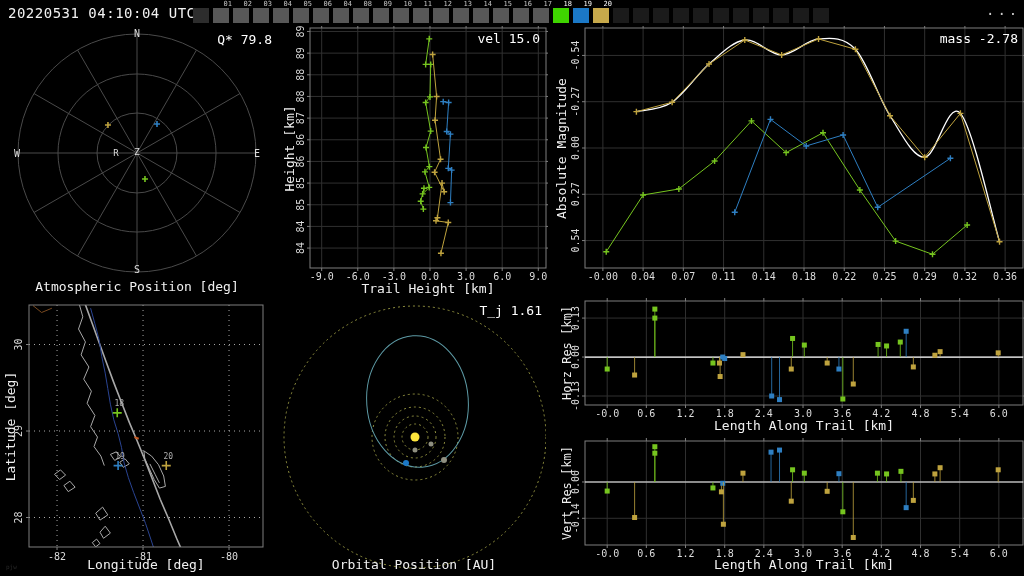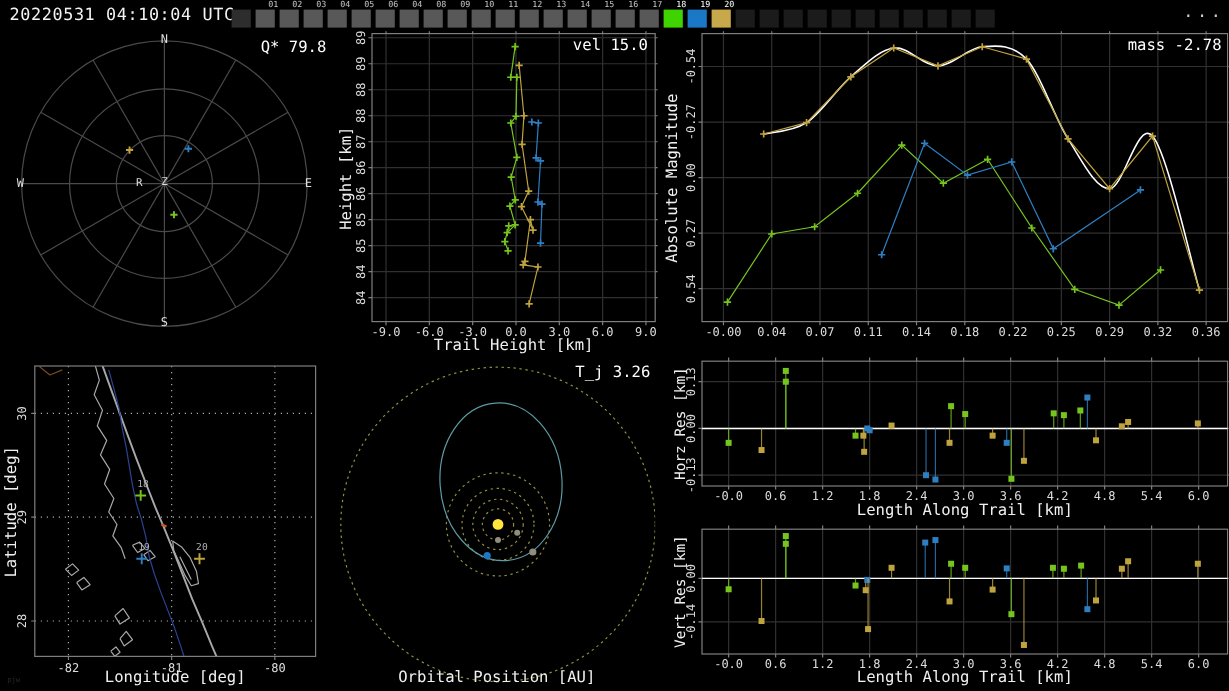--- a/index.html
+++ b/index.html
@@ -697,32 +697,33 @@
       </g>
     </svg>
 
   <div class="badge" style="left:150px;top:32px;width:122px;">Q* 79.8</div>
   <div class="compass" style="left:131px;top:28px;">N</div>
   <div class="compass" style="left:251px;top:148px;">E</div>
   <div class="compass" style="left:131px;top:264px;">S</div>
   <div class="compass" style="left:11px;top:148px;">W</div>
   <div class="compass small" style="left:131px;top:147px;">Z</div>
   <div class="compass small" style="left:110px;top:148px;">R</div>
+  <div class="lbl" style="left:17px;top:279px;width:240px;">Atmospheric Position [deg]</div>
 
   <div class="badge" style="left:400px;top:31px;width:140px;">vel 15.0</div>
   <div class="lbl" style="left:310px;top:281px;width:236px;">Trail Height [km]</div>
   <div class="lbl rot" style="left:219px;top:141px;width:140px;">Height [km]</div>
 
   <div class="badge" style="left:870px;top:31px;width:148px;">mass -2.78</div>
   <div class="lbl rot" style="left:481px;top:141px;width:160px;">Absolute Magnitude</div>
 
   <div class="lbl" style="left:29px;top:557px;width:234px;">Longitude [deg]</div>
   <div class="lbl rot" style="left:-70px;top:419px;width:160px;">Latitude [deg]</div>
 
-  <div class="badge" style="left:420px;top:303px;width:122px;">T_j 3.26</div>
+  <div class="badge" style="left:420px;top:303px;width:122px;">T_j 1.61</div>
   <div class="lbl" style="left:282px;top:557px;width:264px;">Orbital Position [AU]</div>
 
   <div class="lbl rot" style="left:507px;top:346px;width:120px;font-size:12px;">Horz Res [km]</div>
   <div class="lbl" style="left:585px;top:418px;width:438px;">Length Along Trail [km]</div>
   <div class="lbl rot" style="left:507px;top:486px;width:120px;font-size:12px;">Vert Res [km]</div>
   <div class="lbl" style="left:585px;top:557px;width:438px;">Length Along Trail [km]</div>
 
   <div id="watermark">pjw</div>
 </div>
 

